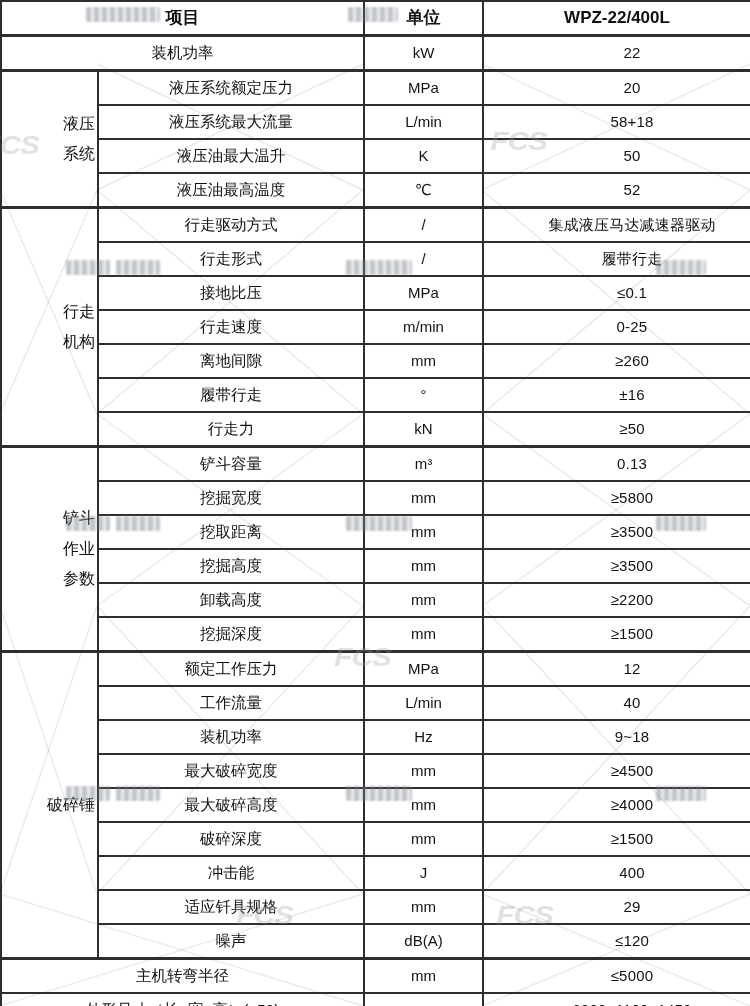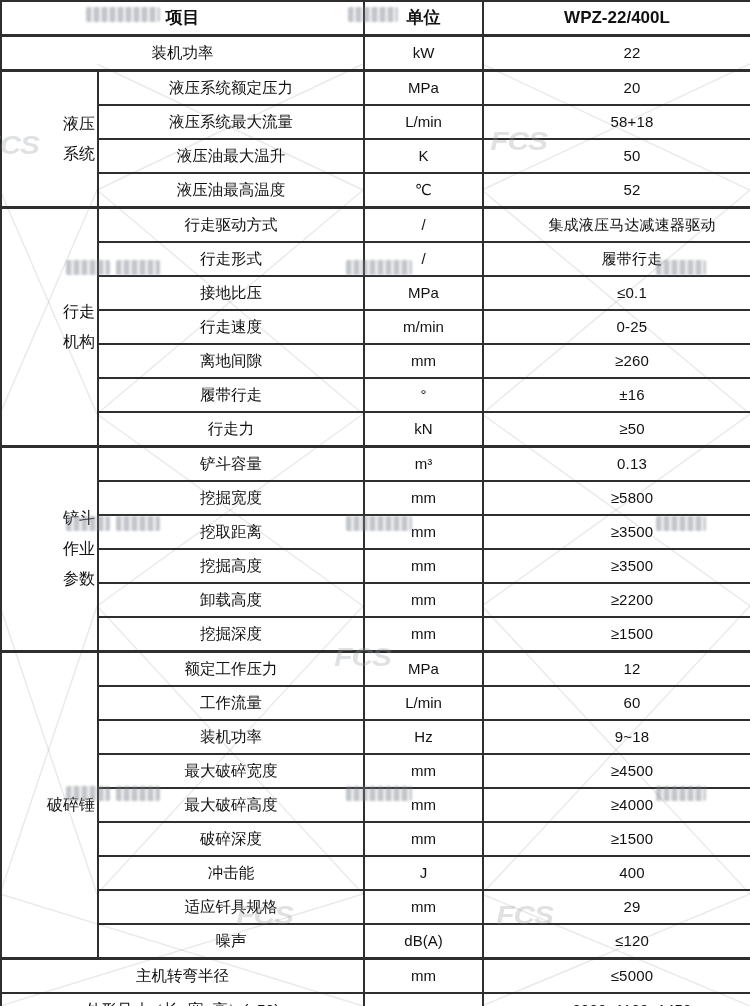--- a/index.html
+++ b/index.html
@@ -213,21 +213,21 @@
     </tr>
     <tr class="sec">
       <td rowspan="9" class="group">破碎锤</td>
       <td class="item">额定工作压力</td>
       <td>MPa</td>
       <td class="value">12</td>
     </tr>
     <tr>
       <td class="item">工作流量</td>
       <td>L/min</td>
-      <td class="value">60</td>
+      <td class="value">40</td>
     </tr>
     <tr>
       <td class="item">装机功率</td>
       <td>Hz</td>
       <td class="value">9~18</td>
     </tr>
     <tr>
       <td class="item">最大破碎宽度</td>
       <td>mm</td>
       <td class="value">≥4500</td>

